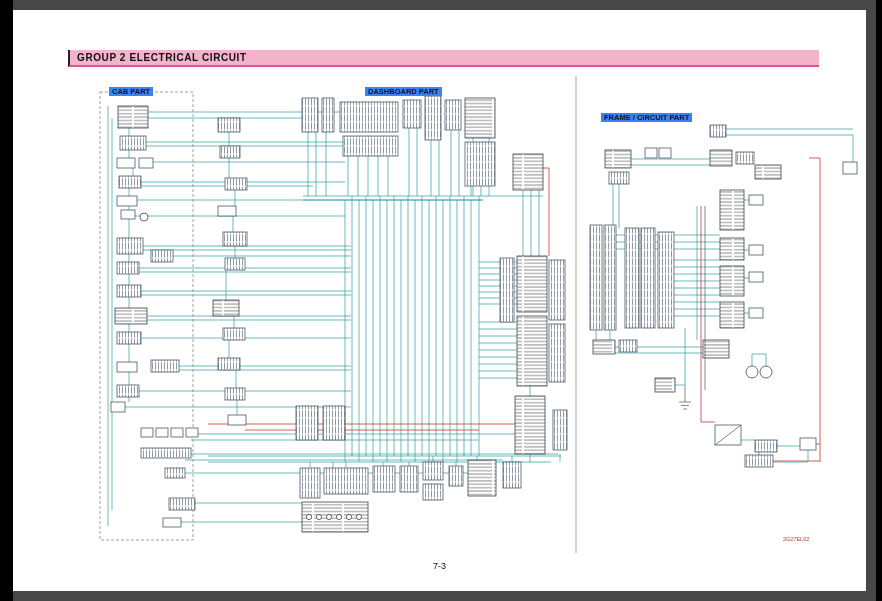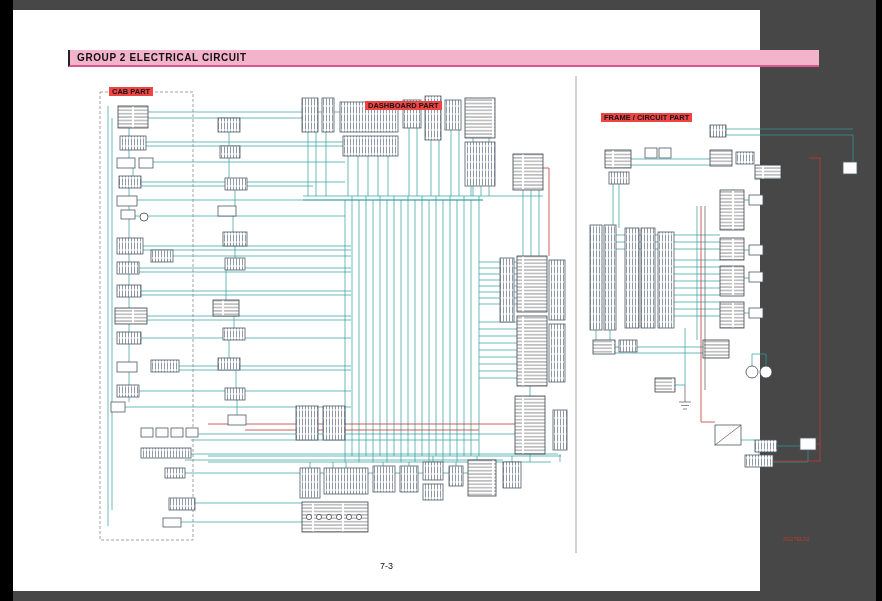--- a/index.html
+++ b/index.html
@@ -4,38 +4,38 @@
 <style>
   html,body{margin:0;padding:0}
   body{
     width:882px;height:601px;position:relative;overflow:hidden;
     background:#0b0b0b;font-family:"Liberation Sans",sans-serif;
   }
   .frame{position:absolute;inset:0;background:var(--frame-bg,#474747)}
   .edge-left{position:absolute;left:0;top:0;width:13px;height:100%;background:#000}
   .edge-right{position:absolute;right:0;top:0;width:6px;height:100%;background:#000}
   .page{
-    position:absolute;left:13px;top:10px;width:747px;height:581px;
+    position:absolute;left:13px;top:10px;width:853px;height:581px;
     background:#ffffff;
   }
   .header-bar{
     position:absolute;left:55px;top:40px;width:751px;height:17px;
     background:var(--header-pink,#f3b3cb);
     border-bottom:2px solid var(--header-line,#d9568f);
     border-left:2px solid #222;
     box-sizing:border-box;display:flex;align-items:center;padding-left:7px;
   }
   .header-title{font-size:10px;font-weight:bold;letter-spacing:.6px;color:#101010;white-space:nowrap}
   .diagram-svg{position:absolute;left:0;top:0;width:853px;height:581px}
   .lbl{
     position:absolute;font-size:7.5px;font-weight:bold;color:#151515;
-    background:#ef4444;padding:0 3px;white-space:nowrap;line-height:9px;
+    background:#3b82f6;padding:0 3px;white-space:nowrap;line-height:9px;
   }
   .lbl-cab{left:96px;top:77px}
-  .lbl-dash{left:352px;top:91px}
+  .lbl-dash{left:352px;top:77px}
   .lbl-frame{left:588px;top:103px}
   .page-number{position:absolute;left:0;right:0;top:551px;text-align:center;font-size:9px;color:#111}
   .diagram-code{position:absolute;left:770px;top:526px;font-size:5.5px;color:var(--wire-red,#c03a34)}
 
   
   .w-t{stroke:var(--wire-teal,#2c9ea0);stroke-width:.7;fill:none}
   .w-r{stroke:var(--wire-red,#c03a34);stroke-width:.8;fill:none}
   .w-k{stroke:#575757;stroke-width:.7;fill:none}
   .cn{fill:url(#pv);stroke:#4e5a66;stroke-width:.8}
   .tbl{fill:url(#tr);stroke:#3d4750;stroke-width:.8}

